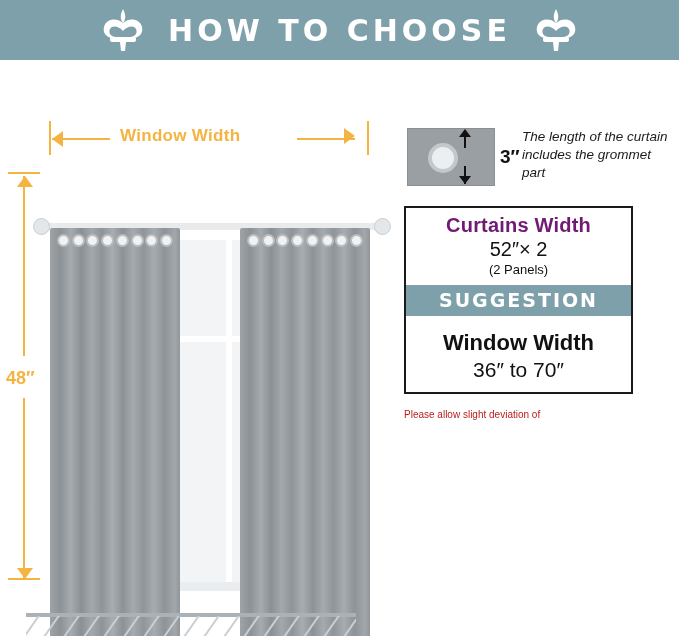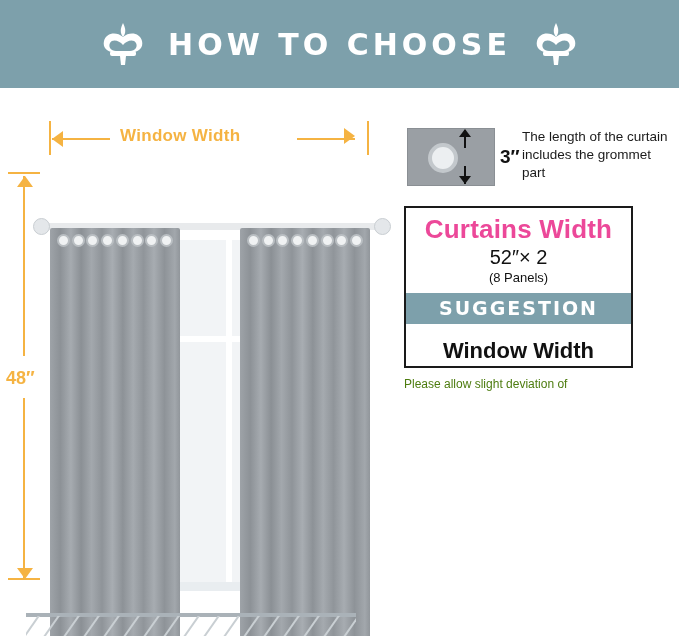--- a/index.html
+++ b/index.html
@@ -12,21 +12,21 @@
     height: 636px;
     font-family: "Liberation Sans", sans-serif;
     overflow: hidden;
     position: relative;
   }
 
   
   .header {
     position: absolute;
     left: 0; top: 0;
-    width: 679px; height: 88px;
+    width: 679px; height: 60px;
     background: #7da0ab;
     display: flex;
     align-items: center;
     justify-content: center;
   }
   .header-title {
     color: #ffffff;
     font-size: 30px;
     font-weight: bold;
     letter-spacing: 4px;
@@ -279,41 +279,42 @@
     font-weight: bold;
     color: #111;
   }
   .grommet-note {
     position: absolute;
     left: 118px; top: 0;
     width: 150px;
     font-size: 13.5px;
     color: #1a1a1a;
     line-height: 1.35;
+    font-style: italic;
   }
   .add-note {
     margin-top: 12px;
     font-size: 13.5px;
     color: #1a1a1a;
   }
 
   
   .card {
     margin-top: 16px;
     width: 229px;
     border: 2px solid #1a1a1a;
     box-sizing: border-box;
     background: #ffffff;
     text-align: center;
   }
   .card-row { padding: 6px 4px 2px; }
   .card-title {
-    font-size: 26px;
-    font-weight: bold;
-    color: #ec4899;
+    font-size: 20px;
+    font-weight: bold;
+    color: #701a75;
     letter-spacing: .2px;
   }
   .card-value {
     font-size: 20px;
     color: #111;
     margin-top: 1px;
   }
   .card-sub {
     font-size: 13px;
     color: #111;
@@ -335,24 +336,24 @@
     margin-top: 2px;
   }
   .card-title2 {
     font-size: 22px;
     font-weight: bold;
     color: #111;
     padding-top: 8px;
   }
 
   .disclaimer {
-    margin-top: 8px;
+    margin-top: 14px;
     width: 248px;
-    font-size: 12px;
-    color: #4d7c0f;
+    font-size: 10px;
+    color: #b91c1c;
     line-height: 1.45;
   }
 </style>
 </head>
 <body>
 
 <div class="header">
   <span class="fleur fleur-left">
     <svg width="54" height="46" viewBox="0 0 54 46">
       <g fill="#ffffff">
@@ -464,25 +465,26 @@
       <div class="gm-arrow down"></div>
       <div class="gm-3in">3″</div>
       <div class="grommet-note">The length of the curtain includes the grommet part</div>
     </div>
 
 
     <div class="card">
       <div class="card-row">
         <div class="card-title">Curtains Width</div>
         <div class="card-value">52″× 2</div>
-        <div class="card-sub">(8 Panels)</div>
+        <div class="card-sub">(2 Panels)</div>
       </div>
       <div class="card-band">SUGGESTION</div>
       <div class="card-row">
         <div class="card-title2">Window Width</div>
+        <div class="card-range">36″ to 70″</div>
       </div>
     </div>
 
     <div class="disclaimer">
       <div>Please allow slight deviation of</div>
     </div>
 
   </div>
 </div>
 

